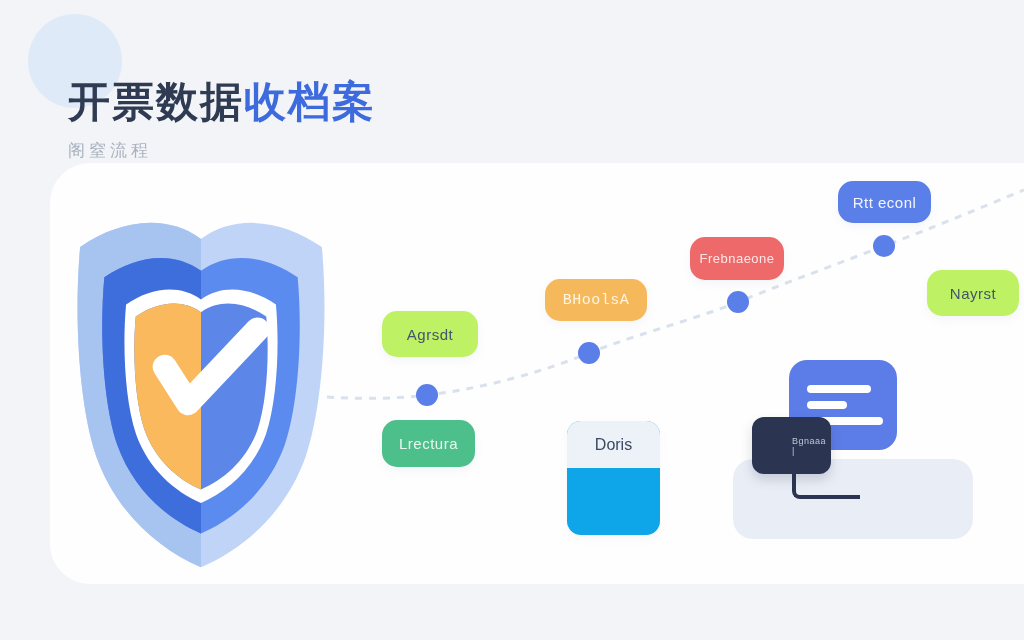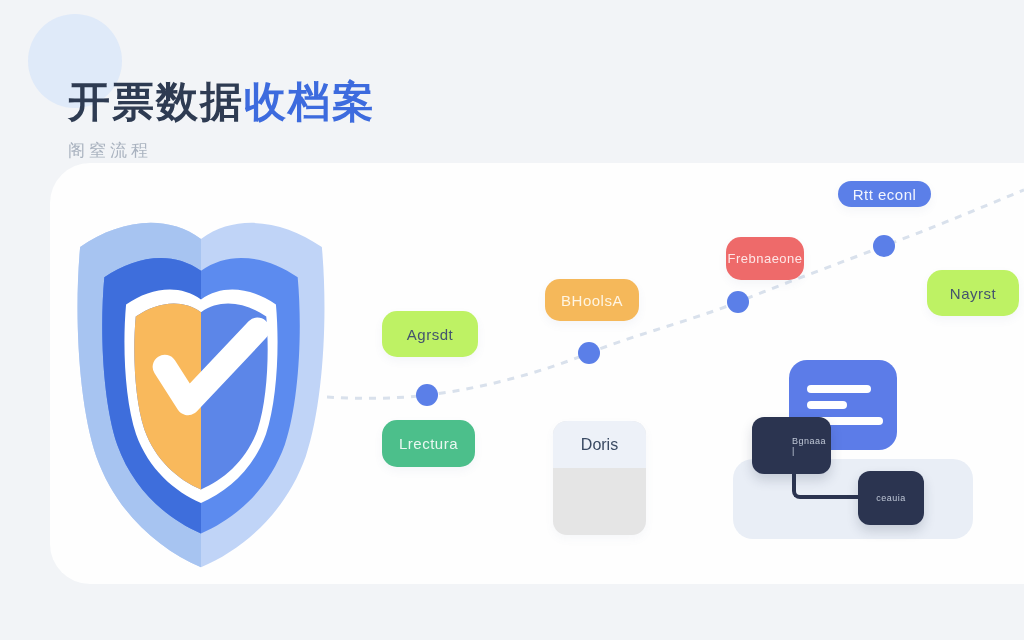--- a/index.html
+++ b/index.html
@@ -40,29 +40,29 @@
     box-shadow: 0 4px 10px rgba(90,110,150,0.06);
   }
   .pill-light { background: #bef264; color: #44546E; }
   .pill-green  { background: #4CBF8B; color: rgba(255,255,255,.88); }
   .pill-yellow { background: #F5B85A; color: rgba(255,250,238,.92); }
   .pill-red    { background: #EE6A6A; color: rgba(255,240,240,.92); }
   .pill-blue   { background: #5B7FE8; color: rgba(255,255,255,.92); }
 
   #pill-1 { left: 332px; top: 148px; width: 96px; height: 46px; }
   #pill-2 { left: 332px; top: 257px; width: 93px; height: 47px; }
-  #pill-3 { left: 495px; top: 116px; width: 94px; height: 42px; }
-  #pill-4 { left: 676px; top:  74px; width: 78px; height: 43px; font-size: 13px; }
-  #pill-5 { left: 788px; top:  18px; width: 93px; height: 26px; }
+  #pill-3 { left: 495px; top: 116px; width: 102px; height: 42px; font-family: Liberation Mono, monospace; }
+  #pill-4 { left: 640px; top:  74px; width: 94px; height: 43px; font-size: 13px; }
+  #pill-5 { left: 788px; top:  18px; width: 93px; height: 42px; }
   #pill-6 { left: 877px; top: 107px; width: 92px; height: 46px; }
 
   
   .card {
-    position: absolute; left: 503px; top: 258px; width: 93px; height: 114px;
-    background: #e5e5e5; border-radius: 14px; overflow: hidden;
+    position: absolute; left: 517px; top: 258px; width: 93px; height: 114px;
+    background: #0ea5e9; border-radius: 14px; overflow: hidden;
     box-shadow: 0 4px 10px rgba(90,110,150,0.05);
   }
   .card-header {
     height: 47px; background: #EDF1F8;
     display: flex; align-items: center; justify-content: center;
     font-size: 16px; color: #3A4A63;
   }
 
   
   .doc-icon {
@@ -149,15 +149,14 @@
   </div>
 
   <div class="doc-icon">
     <div class="doc-line l1"></div>
     <div class="doc-line l2"></div>
     <div class="doc-line l3"></div>
   </div>
   <div class="tray"></div>
   <div class="connector"></div>
   <div id="dark-box-1" class="dark-box">Bgnaaa |</div>
-  <div id="dark-box-2" class="dark-box">ceauia</div>
 
 </div>
 
 </body></html>

